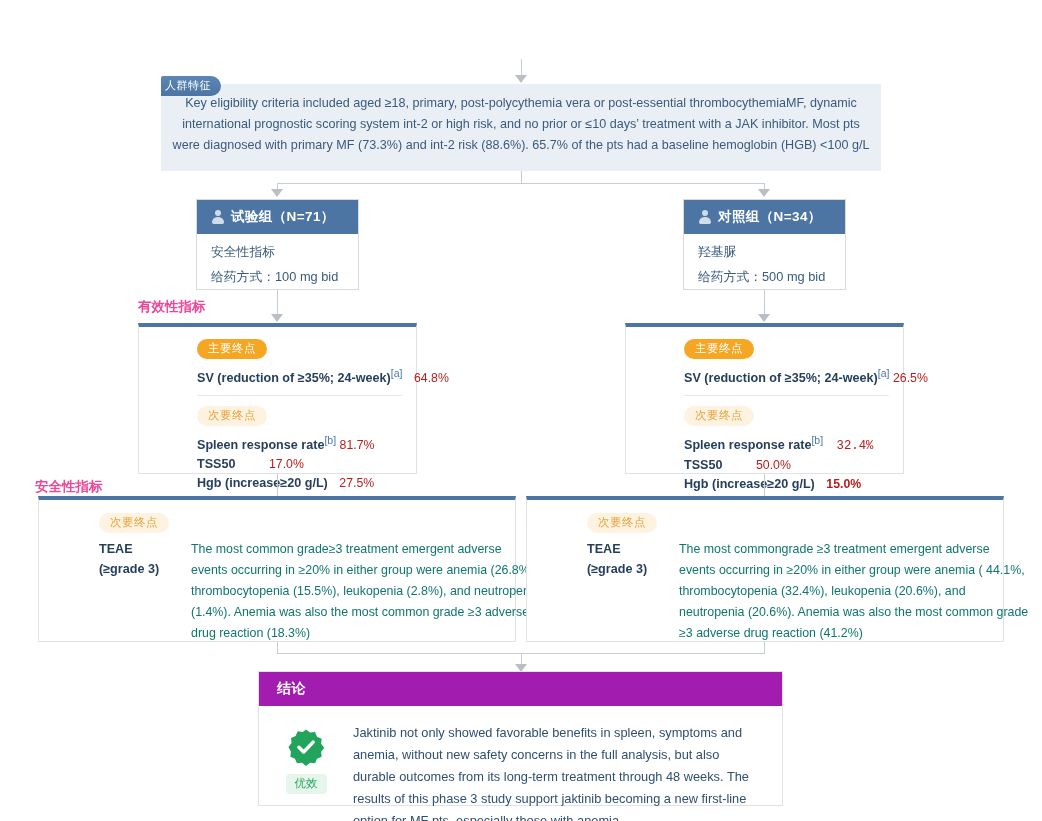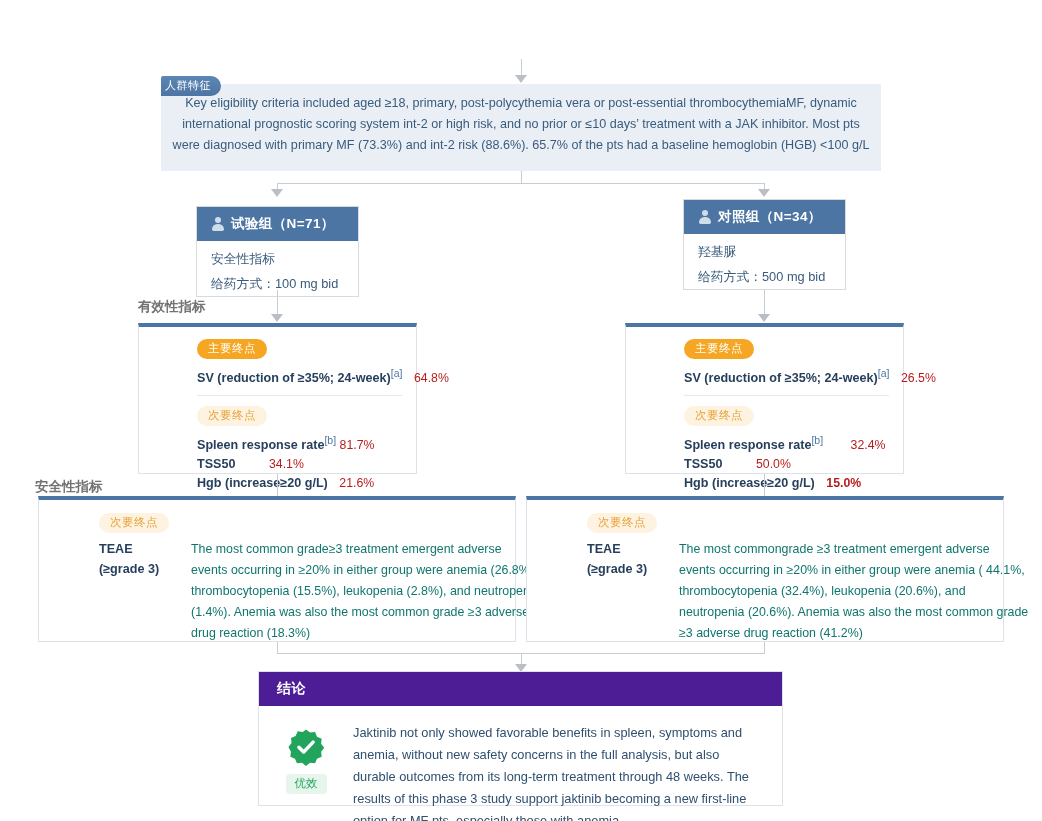--- a/index.html
+++ b/index.html
@@ -81,21 +81,21 @@
   }
   .arm-body { padding: 10px 14px 12px 14px; }
   .arm-drug { font-size: 12.8px; color: #3a5b7d; margin-bottom: 8px; }
   .arm-dose { font-size: 12.8px; color: #3a5b7d; }
 
   
   .section-cap {
     position: absolute;
     font-size: 13.5px;
     font-weight: bold;
-    color: #737373;
+    color: #ec4899;
   }
 
   
   .panel {
     position: absolute;
     background: #fff;
     border: 1px solid #dfe3e7;
     border-top: 4px solid #4c75a3;
     padding-left: 44px;
   }
@@ -127,21 +127,21 @@
     font-size: 12.6px; font-weight: bold; color: #253f5c;
     line-height: 20px; width: 80px; flex: none;
   }
   .safety-text {
     font-size: 12.4px; color: #0f766e; line-height: 21px;
   }
 
   
   .concl { position: absolute; border: 1px solid #dfe3e7; background: #fff; }
   .concl-head {
-    background: #4c1d95; color: #fff; font-size: 14px; font-weight: bold;
+    background: #a21caf; color: #fff; font-size: 14px; font-weight: bold;
     height: 34px; display: flex; align-items: center; padding-left: 18px;
     letter-spacing: .5px;
   }
   .concl-body { display: flex; padding: 16px 18px 16px 16px; gap: 16px; }
   .seal-wrap { width: 62px; flex: none; display: flex; flex-direction: column; align-items: center; gap: 8px; padding-top: 6px; }
   .seal { width: 38px; height: 38px; position: relative; }
   .pill-green {
     background: #e6f6ec; color: #23a45c; font-size: 11.5px;
     padding: 2px 9px 3px 9px; border-radius: 4px;
   }
@@ -160,21 +160,21 @@
   <div class="pop-tag" style="left:161px; top:76px;">人群特征</div>
   <div class="pop-text" style="left:170px; top:93px; width:702px;">Key eligibility criteria included aged ≥18, primary, post-polycythemia vera or post-essential thrombocythemiaMF, dynamic international prognostic scoring system int-2 or high risk, and no prior or ≤10 days’ treatment with a JAK inhibitor. Most pts were diagnosed with primary MF (73.3%) and int-2 risk (88.6%). 65.7% of the pts had a baseline hemoglobin (HGB) &lt;100 g/L</div>
 
   <div class="vline" style="left:521px; top:171px; height:12px;"></div>
   <div class="hline" style="left:277px; top:183px; width:488px;"></div>
   <div class="vline" style="left:277px; top:183px; height:7px;"></div>
   <div class="vline" style="left:764px; top:183px; height:7px;"></div>
   <div class="arrow" style="left:271px; top:189px;"></div>
   <div class="arrow" style="left:758px; top:189px;"></div>
 
-  <div class="arm" style="left:196px; top:206px; width:163px; height:91px;">
+  <div class="arm" style="left:196px; top:199px; width:163px; height:91px;">
     <div class="arm-head">
       <span class="person-icon"></span>
       <span>试验组（N=71）</span>
     </div>
     <div class="arm-body">
       <div class="arm-drug">安全性指标</div>
       <div class="arm-dose">给药方式：100 mg bid</div>
     </div>
   </div>
 
@@ -210,47 +210,47 @@
     <div style="padding:9px 14px 0 14px;">
       <div>
         <span class="badge-secondary">次要终点</span>
       </div>
       <div class="ep-row" style="margin-top:8px;">
         <span>Spleen response rate</span><span class="sup">[b]</span>
         <span class="ep-val" style="">81.7%</span>
       </div>
       <div class="ep-row" style="margin-top:5px;">
         <span>TSS50</span>
-        <span class="ep-val" style="margin-left:30px;">34.1%</span>
+        <span class="ep-val" style="margin-left:30px;">17.0%</span>
       </div>
       <div class="ep-row" style="margin-top:5px;">
         <span>Hgb (increase≥20 g/L)</span>
-        <span class="ep-val" style="margin-left:8px;">21.6%</span>
+        <span class="ep-val" style="margin-left:8px;">27.5%</span>
       </div>
     </div>
   </div>
 
   <div class="panel" style="left:625px; top:323px; width:279px; height:151px;">
     <div style="padding:11px 14px 0 14px;">
       <div>
         <span class="badge-primary">主要终点</span>
       </div>
       <div class="ep-row" style="margin-top:8px;">
         <span>SV (reduction of ≥35%; 24-week)</span><span class="sup">[a]</span>
-        <span class="ep-val" style="margin-left:8px;">26.5%</span>
+        <span class="ep-val" style="">26.5%</span>
       </div>
     </div>
     <div class="divider" style="margin:10px 14px 0 14px;"></div>
     <div style="padding:9px 14px 0 14px;">
       <div>
         <span class="badge-secondary">次要终点</span>
       </div>
       <div class="ep-row" style="margin-top:8px;">
         <span>Spleen response rate</span><span class="sup">[b]</span>
-        <span class="ep-val" style="margin-left:24px;">32.4%</span>
+        <span class="ep-val" style="margin-left:10px;font-family:Liberation Mono, monospace;">32.4%</span>
       </div>
       <div class="ep-row" style="margin-top:5px;">
         <span>TSS50</span>
         <span class="ep-val" style="margin-left:30px;">50.0%</span>
       </div>
       <div class="ep-row" style="margin-top:5px;">
         <span>Hgb (increase≥20 g/L)</span>
         <span class="ep-val" style="margin-left:8px;font-weight:bold;">15.0%</span>
       </div>
     </div>

